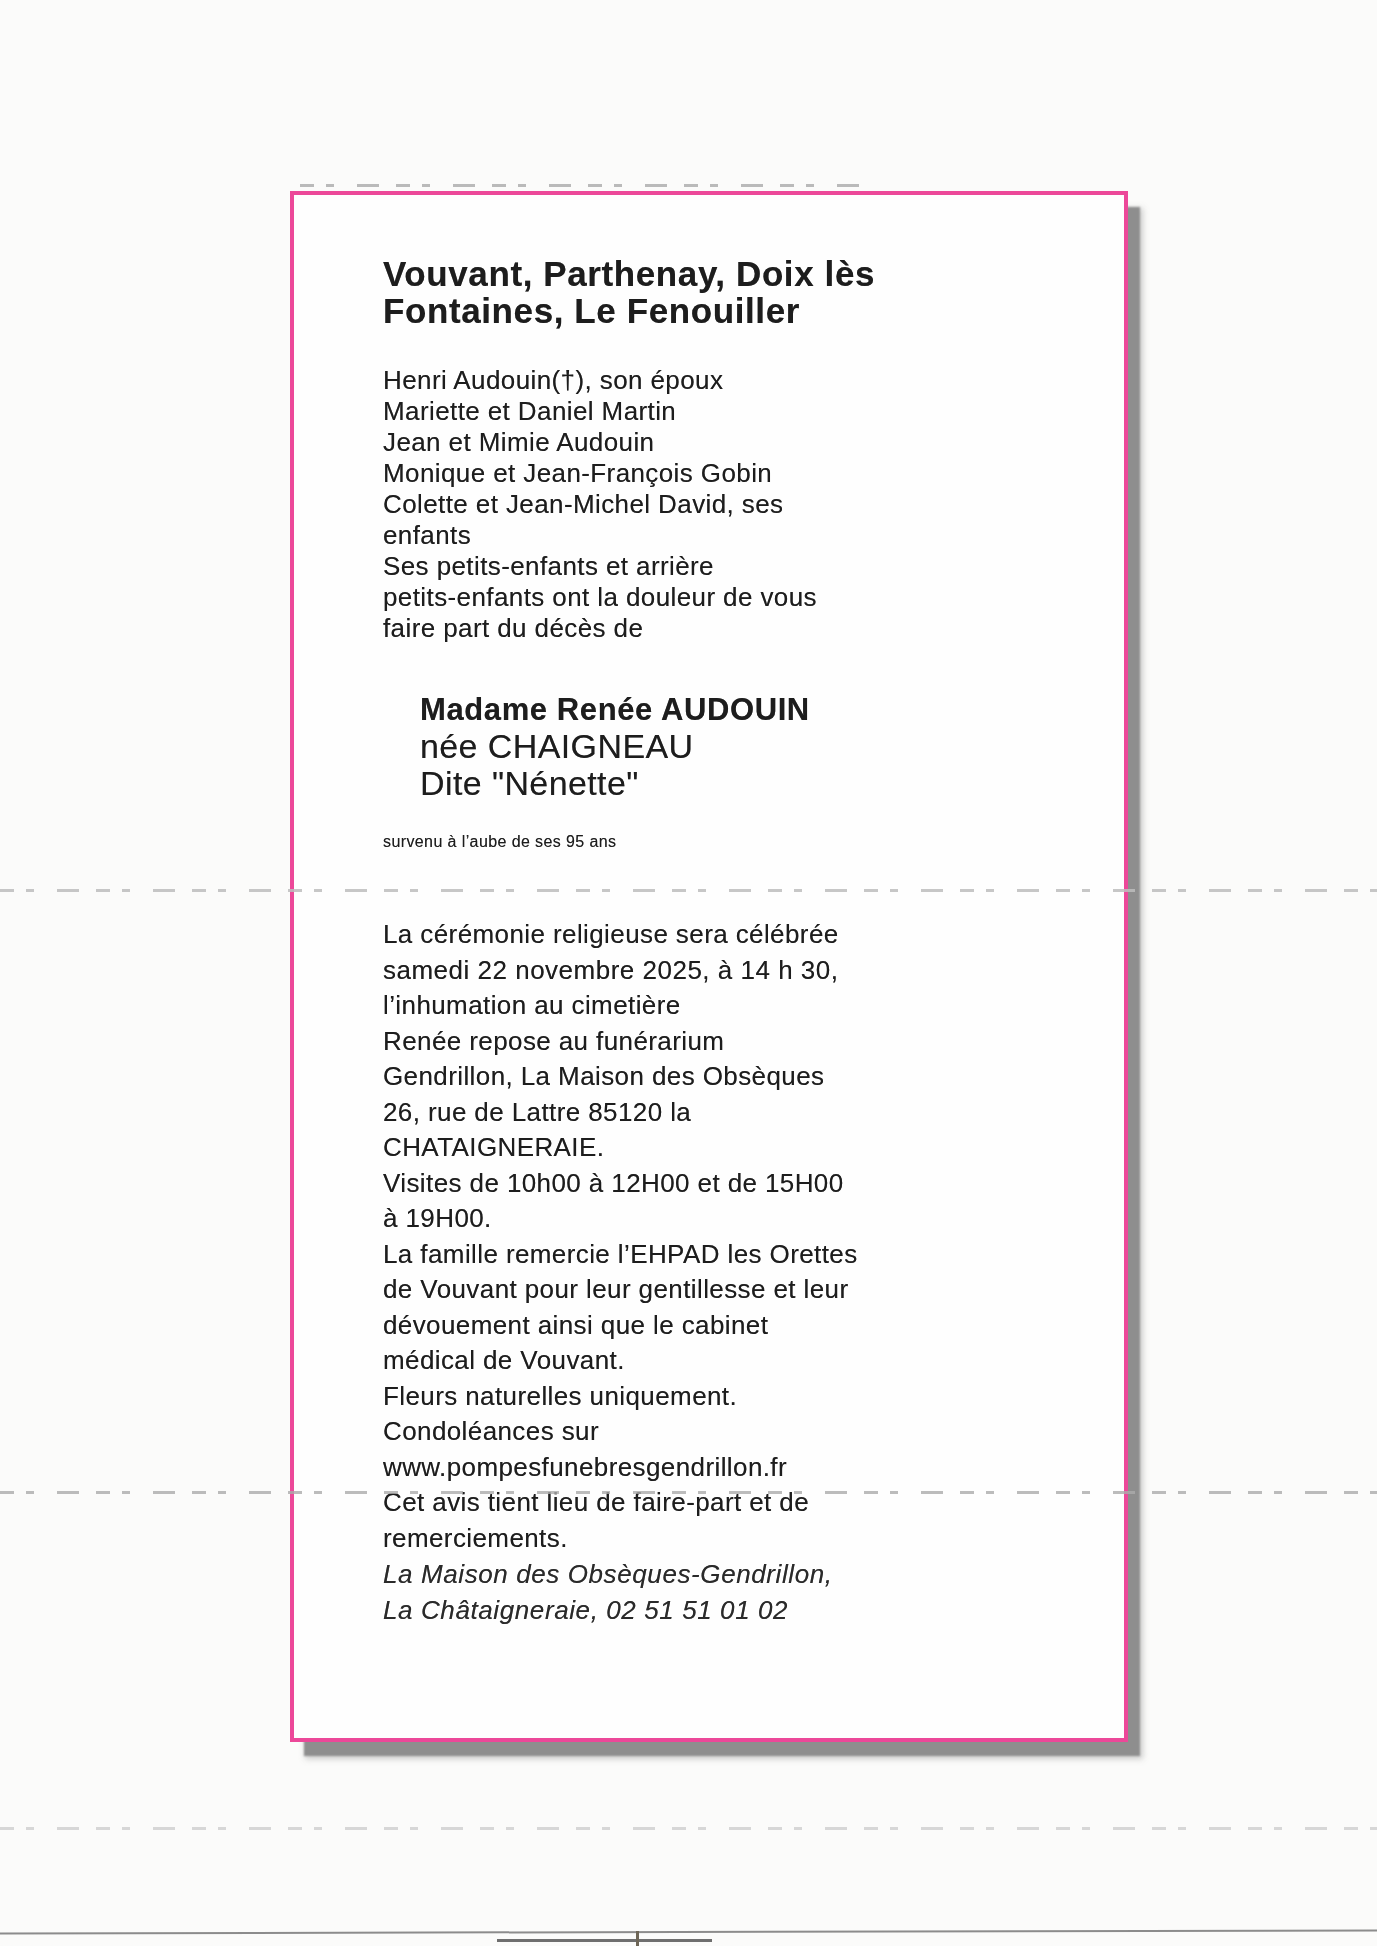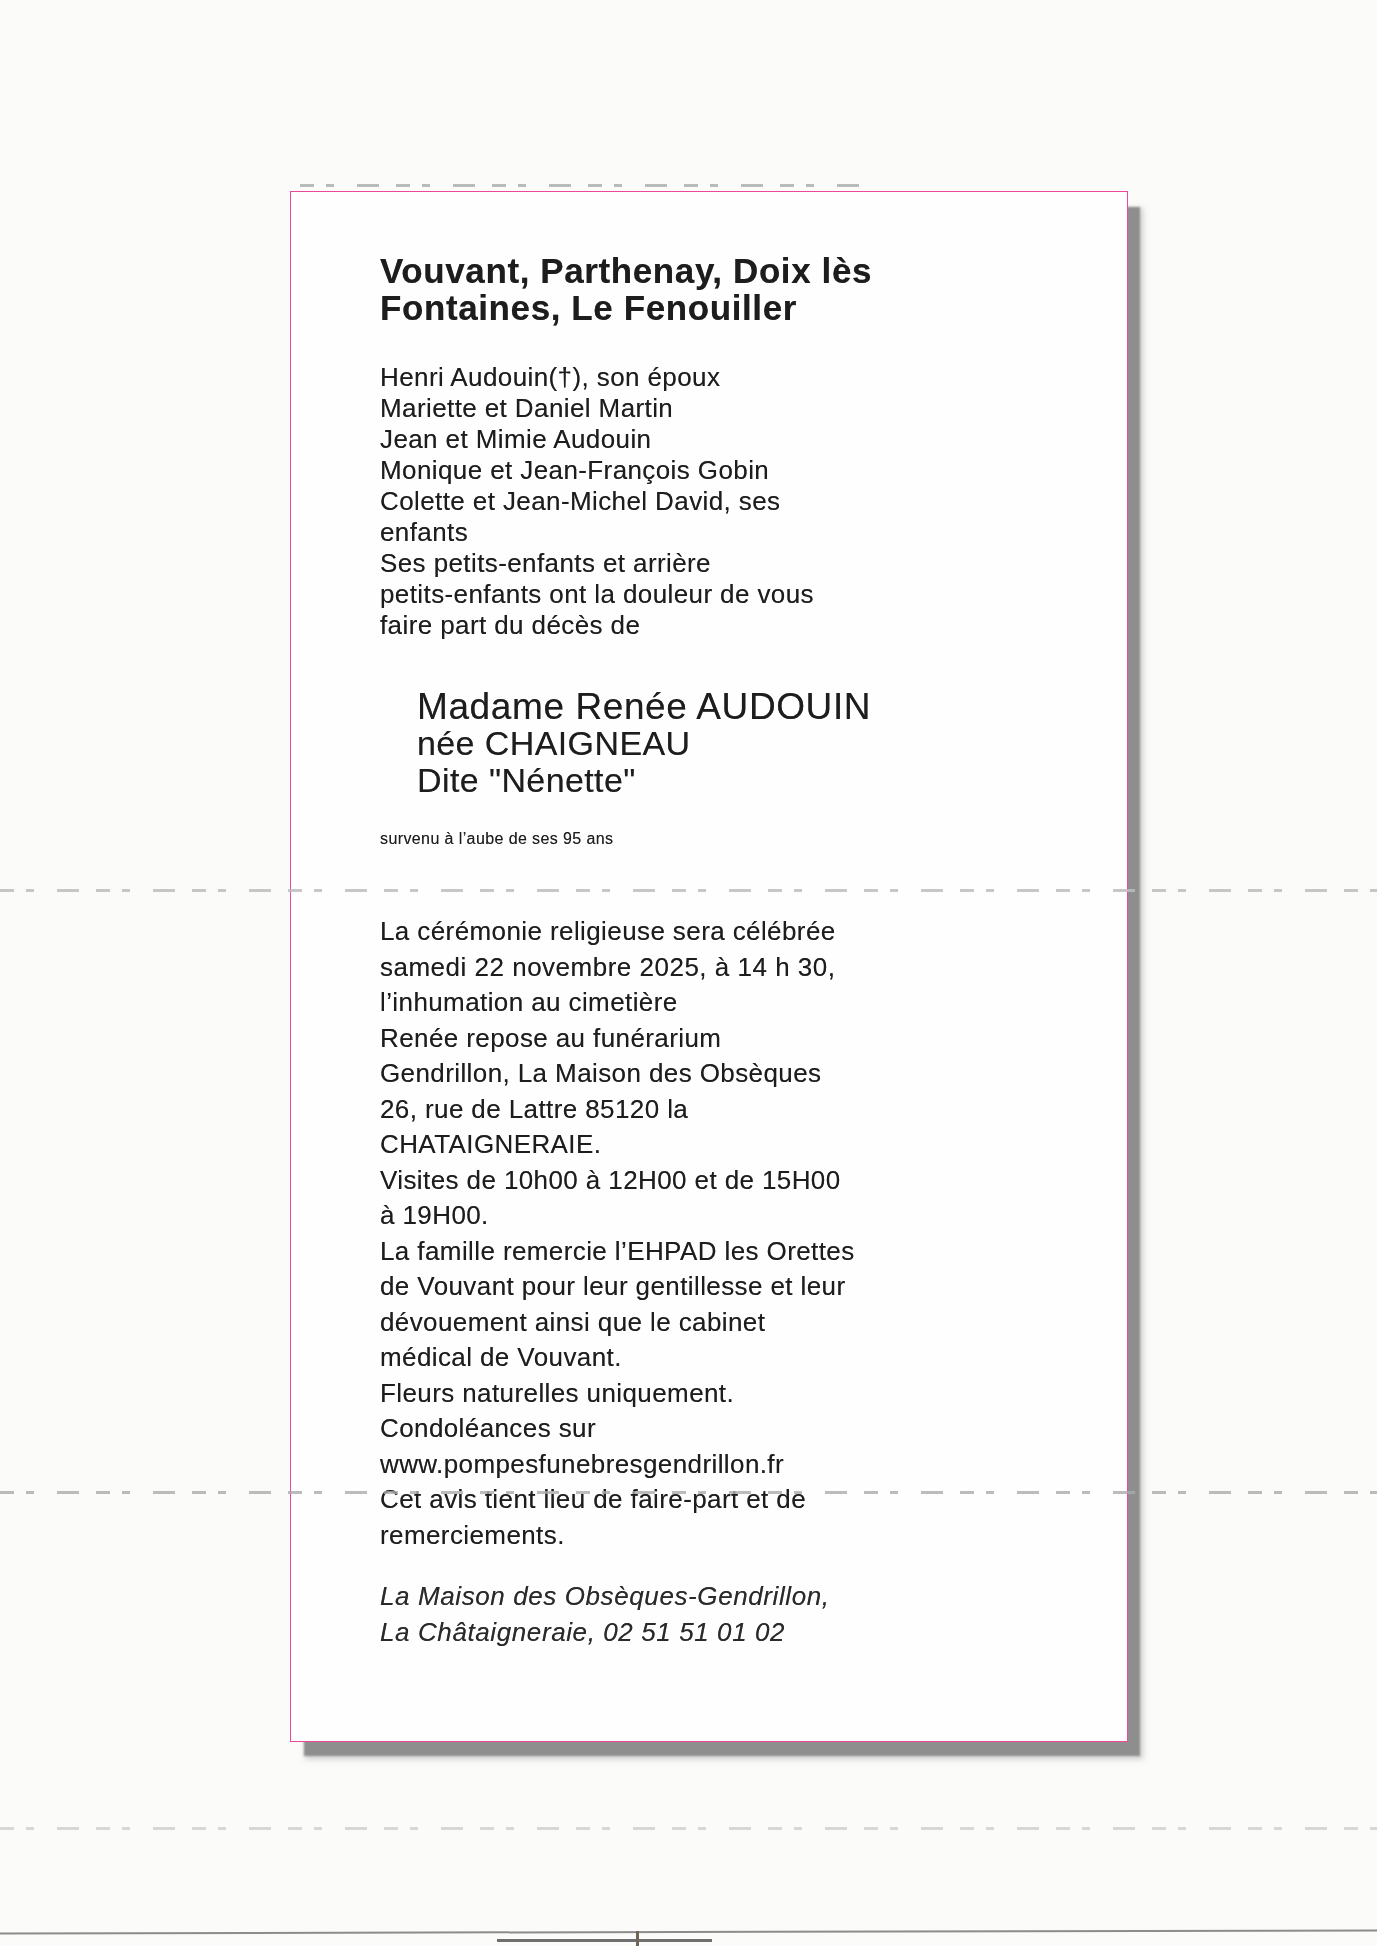--- a/index.html
+++ b/index.html
@@ -19,21 +19,21 @@
 
   
   .card {
     position: absolute;
     left: 290px;
     top: 191px;
     width: 838px;
     height: 1551px;
     box-sizing: border-box;
     background: #fefefe;
-    border: 1px solid #ec4899;
+    border: 4px solid #ec4899;
     box-shadow: 13px 15px 2px -1px #8e8e8e, 15px 17px 6px 0 rgba(120,120,120,0.35);
     z-index: 1;
   }
   .card-inner {
     position: relative;
     padding-left: 89px;
     padding-right: 20px;
     text-shadow: 0 0 0.6px rgba(25,25,25,0.55);
   }
 
@@ -52,42 +52,41 @@
     line-height: 31px;
     letter-spacing: 0.4px;
   }
   .name-block {
     margin-top: 47px;
     margin-left: 37px;
     line-height: 37px;
     letter-spacing: 0.4px;
   }
   .deceased-name {
-    font-size: 37px;
-    font-weight: normal;
+    font-size: 31px;
+    font-weight: bold;
     letter-spacing: 0.6px;
   }
   .maiden-name, .nickname {
     font-size: 34px;
   }
   .age-line {
     margin-top: 24px;
     font-size: 16px;
     line-height: 31px;
     letter-spacing: 0.4px;
   }
   .ceremony {
     margin-top: 60px;
     font-size: 26px;
     line-height: 35.5px;
     letter-spacing: 0.4px;
   }
   .bold-line { font-weight: normal; letter-spacing: 0.5px; }
   .funeral-home {
-    margin-top: 25px;
     font-style: italic;
     font-size: 26px;
     line-height: 36px;
     letter-spacing: 0.6px;
     color: #2a2a2a;
   }
 
   
   .dash-line {
     position: absolute;

